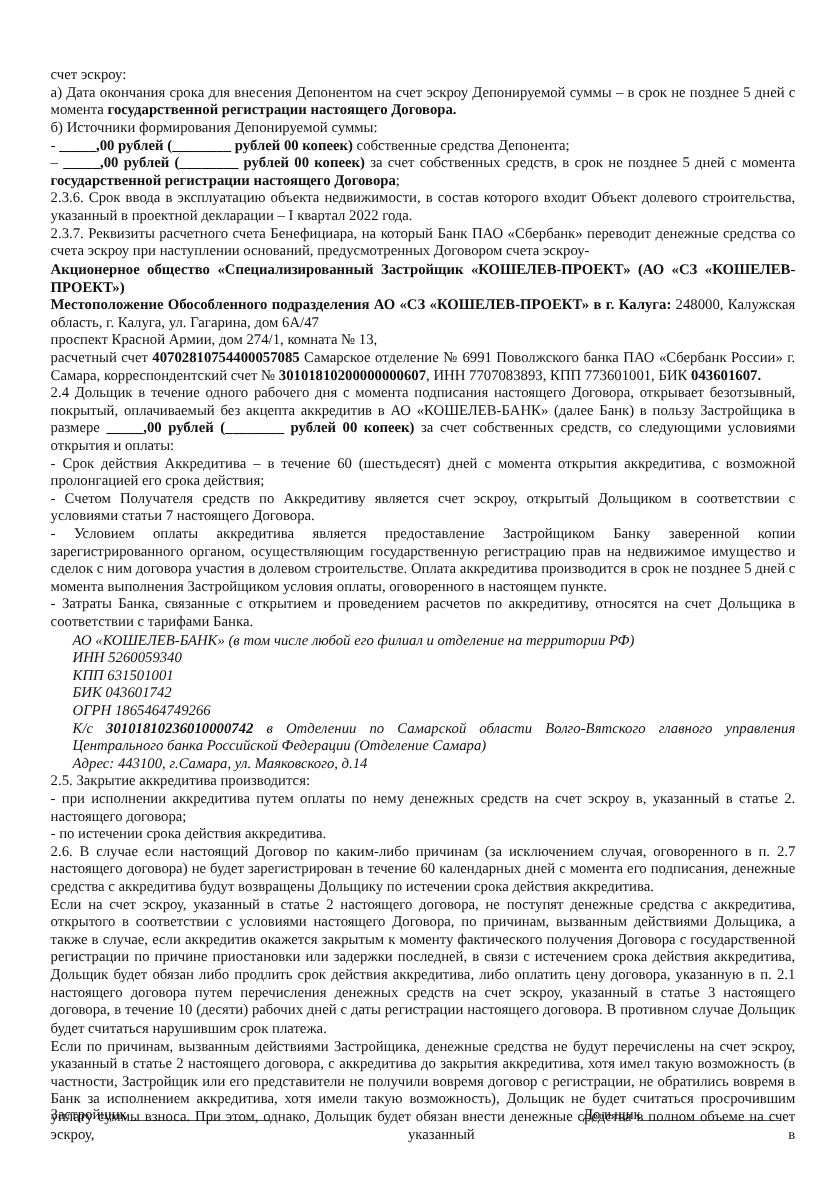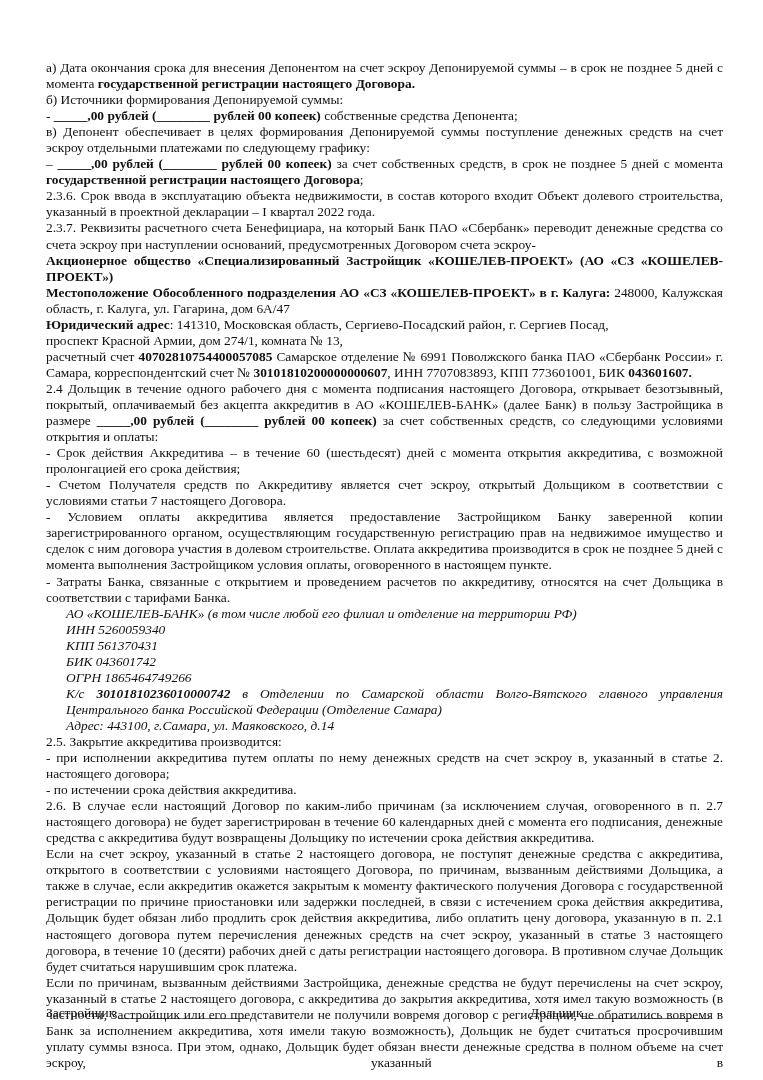--- a/index.html
+++ b/index.html
@@ -14,42 +14,41 @@
     .bank { padding-left: 20px; font-style: italic; }
     .bank .p { text-align: justify; }
     .sign-row { position: absolute; left: 46px; top: 1005px; width: 677px; font-family: "Liberation Serif", serif; font-size: 13.4px; color: #111; }
     .sign-left { position: absolute; left: 0; top: 0; }
     .sign-right { position: absolute; left: 484px; top: 0; }
   </style>
 </head>
 <body>
 
 <div class="page">
+  <p class="p"><span>счет эскроу:</span></p>
   <p class="p last-left"><span>а) Дата окончания срока для внесения Депонентом на счет эскроу Депонируемой суммы – в срок не позднее 5 дней с момента </span><b>государственной регистрации настоящего Договора.</b></p>
   <p class="p"><span>б) Источники формирования Депонируемой суммы:</span></p>
   <p class="p"><span>- </span><b>_____,00 рублей (________ рублей 00 копеек)</b><span> собственные средства Депонента;</span></p>
-  <p class="p last-left"><span>в) Депонент обеспечивает в целях формирования Депонируемой суммы поступление денежных средств на счет эскроу отдельными платежами по следующему графику:</span></p>
   <p class="p last-left"><span>–   </span><b>_____,00 рублей (________ рублей 00 копеек)</b><span> за счет собственных средств, в срок не позднее 5 дней с момента </span><b>государственной регистрации настоящего Договора</b><span>;</span></p>
   <p class="p last-left"><span>2.3.6. Срок ввода в эксплуатацию объекта недвижимости, в состав которого входит Объект долевого строительства, указанный в проектной декларации – I квартал 2022 года.</span></p>
   <p class="p last-left"><span>2.3.7. Реквизиты расчетного счета Бенефициара, на который Банк ПАО «Сбербанк» переводит денежные средства со счета эскроу при наступлении оснований, предусмотренных Договором счета эскроу-</span></p>
   <p class="p last-left"><b>Акционерное общество «Специализированный Застройщик «КОШЕЛЕВ-ПРОЕКТ» (АО «СЗ «КОШЕЛЕВ-ПРОЕКТ»)</b></p>
   <p class="p last-left"><b>Местоположение Обособленного подразделения АО «СЗ «КОШЕЛЕВ-ПРОЕКТ» в г. Калуга:</b><span> 248000, Калужская область, г. Калуга, ул. Гагарина, дом 6А/47</span></p>
-  <p class="p last-left"><b> Юридический адрес</b><span>: 141310, Московская область, Сергиево-Посадский район, г. Сергиев Посад,</span></p>
   <p class="p last-left"><span>проспект Красной Армии, дом 274/1, комната № 13,</span></p>
   <p class="p last-left"><span>расчетный счет </span><b>40702810754400057085</b><span> Самарское отделение № 6991 Поволжского банка ПАО «Сбербанк России» г. Самара, корреспондентский счет № </span><b>30101810200000000607</b><span>, ИНН 7707083893, КПП 773601001, БИК </span><b>043601607.</b></p>
   <p class="p last-left"><span>2.4 Дольщик   в течение одного рабочего дня с момента подписания настоящего Договора, открывает безотзывный, покрытый, оплачиваемый без акцепта аккредитив в АО «КОШЕЛЕВ-БАНК» (далее Банк) в пользу Застройщика в размере </span><b>_____,00 рублей (________ рублей 00 копеек)</b><span> за счет собственных средств, со следующими условиями открытия и оплаты:</span></p>
   <p class="p last-left"><span>- Срок действия Аккредитива – в течение 60 (шестьдесят) дней с момента открытия аккредитива, с возможной пролонгацией его срока действия;</span></p>
   <p class="p last-left"><span>- Счетом Получателя средств по Аккредитиву является счет эскроу, открытый Дольщиком в соответствии с условиями статьи 7  настоящего Договора.</span></p>
   <p class="p last-left"><span>- Условием оплаты аккредитива является предоставление Застройщиком Банку заверенной копии зарегистрированного органом, осуществляющим государственную регистрацию прав на недвижимое имущество и сделок с ним договора участия в долевом строительстве. Оплата аккредитива производится в срок  не позднее  5 дней с момента выполнения Застройщиком условия оплаты, оговоренного в настоящем пункте.</span></p>
   <p class="p last-left"><span>- Затраты Банка, связанные с открытием и проведением расчетов по аккредитиву, относятся на счет Дольщика в соответствии с тарифами Банка.</span></p>
 
   <div class="bank">
     <p class="p"><span>АО «КОШЕЛЕВ-БАНК»</span><span> (в том числе любой его филиал и отделение на территории РФ)</span></p>
     <p class="p"><span>ИНН 5260059340</span></p>
-    <p class="p"><span>КПП 561370431</span></p>
+    <p class="p"><span>КПП 631501001</span></p>
     <p class="p"><span>БИК 043601742</span></p>
     <p class="p"><span>ОГРН 1865464749266</span></p>
     <p class="p last-left"><span>К/с </span><b>30101810236010000742</b><span> в Отделении по Самарской области Волго-Вятского главного управления Центрального банка Российской Федерации (Отделение Самара)</span></p>
     <p class="p"><span>Адрес: 443100, г.Самара, ул. Маяковского, д.14</span></p>
   </div>
 
   <p class="p"><span>2.5. Закрытие аккредитива производится:</span></p>
   <p class="p last-left"><span>- при исполнении аккредитива путем оплаты по нему денежных средств на счет эскроу в, указанный в статье 2. настоящего договора;</span></p>
   <p class="p"><span>- по истечении срока действия аккредитива.</span></p>
   <p class="p last-left"><span>2.6. В случае если настоящий Договор по каким-либо причинам (за исключением случая, оговоренного в п. 2.7 настоящего договора) не будет зарегистрирован в течение 60 календарных дней с момента его подписания, денежные средства с аккредитива будут возвращены Дольщику по истечении срока действия аккредитива.</span></p>

